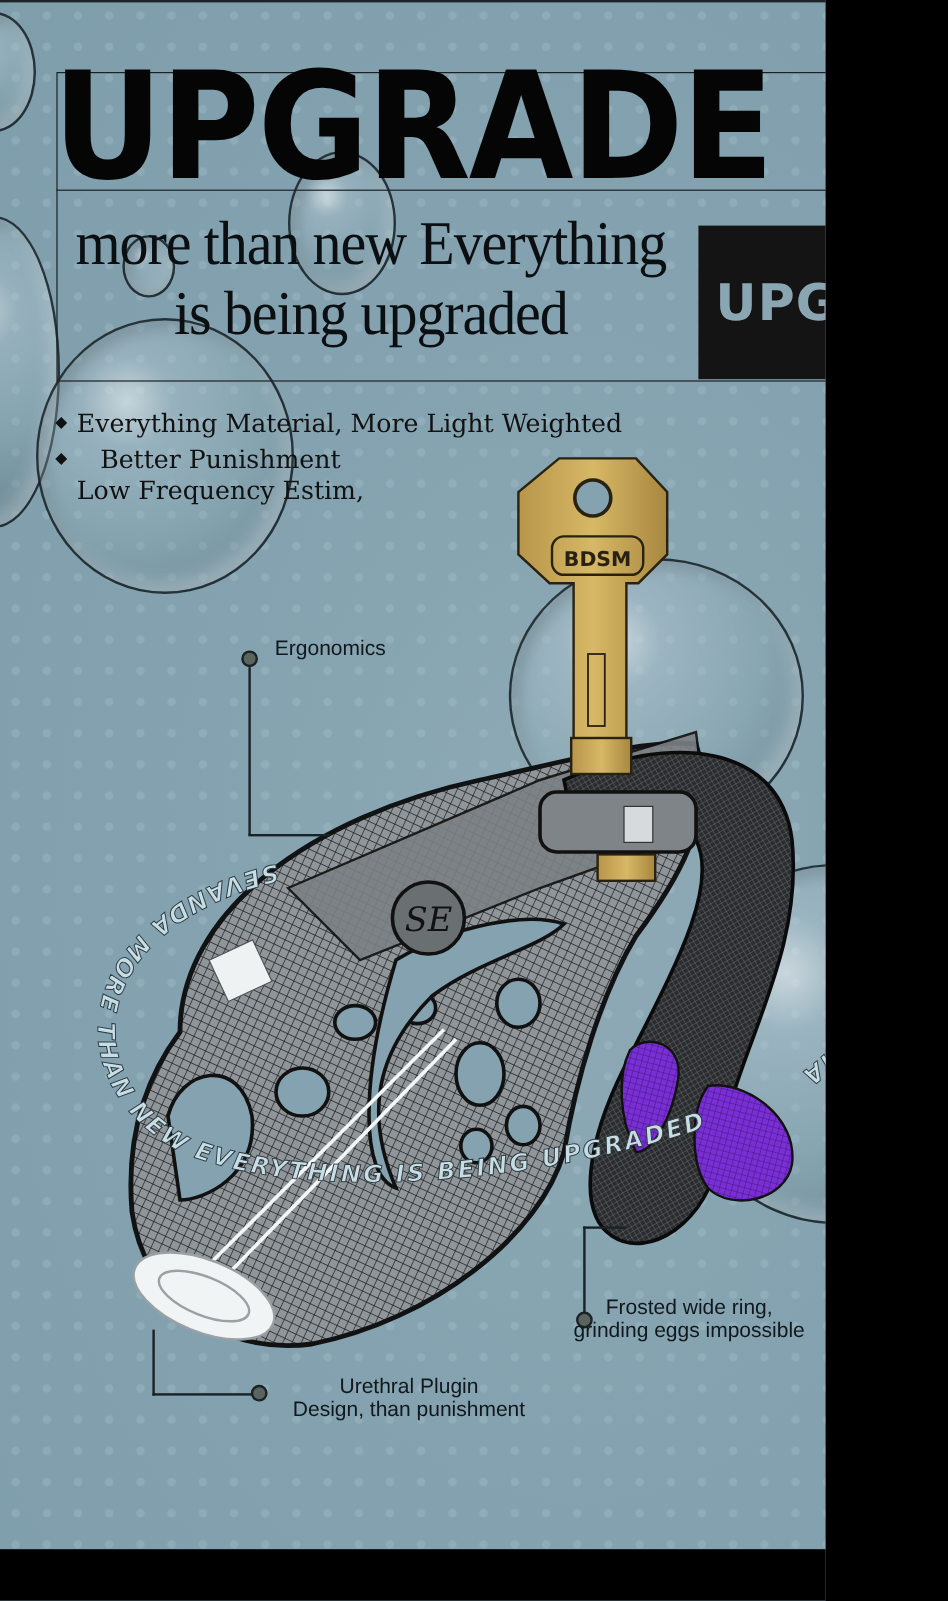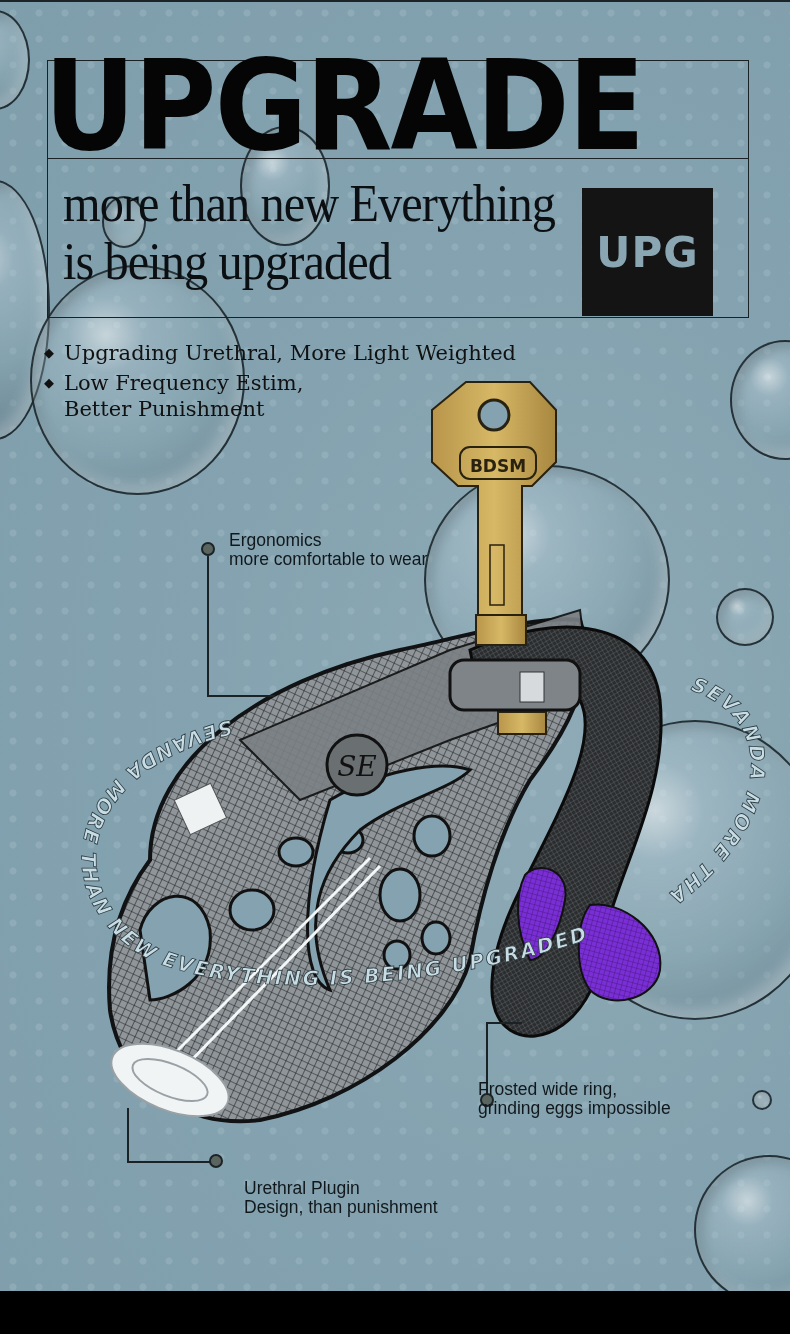--- a/index.html
+++ b/index.html
@@ -1,21 +1,22 @@
 <!DOCTYPE html>
 <html><head>
 <meta charset="utf-8">
 <style>
   * { margin:0; padding:0; box-sizing:border-box; }
   html, body { width:790px; height:1334px; overflow:hidden; background:#000; }
   .page {
-    position:relative; width:790px; height:1334px; overflow:hidden;
+    position:relative; width:688px; height:1334px; overflow:hidden;
     background: radial-gradient(ellipse at 70% 55%, #8eaab6 0%, #84a2af 45%, #7f9eab 100%);
     font-family:"DejaVu Serif", "Liberation Serif", serif;
     color:#101418;
+    text-align:center;
   }
   .topline { position:absolute; left:0; top:0; width:790px; height:2px; background:#1c2428; }
   .dots {
     position:absolute; inset:0;
     background-image: radial-gradient(circle, rgba(180,205,215,0.45) 3px, transparent 4px);
     background-size: 26px 26px;
     opacity:0.55;
   }
   .bottom-bar { position:absolute; left:0; top:1291px; width:790px; height:43px; background:#000; }
 
@@ -105,27 +106,27 @@
   <div class="big-title">UPGRADE</div>
   <div class="subtitle">
     <div>more than new Everything</div>
     <div>is being upgraded</div>
   </div>
   <div class="upg-badge">UPG</div>
 
   <div class="features">
     <div class="feature">
       <span class="diamond">◆</span>
-      <span>Upgrading Urethral, More Light Weighted</span>
+      <span>Everything Material, More Light Weighted</span>
     </div>
     <div class="feature">
       <span class="diamond">◆</span>
       <span>
+        <span style="display:block">Better Punishment</span>
         <span style="display:block">Low Frequency Estim,</span>
-        <span style="display:block">Better Punishment</span>
       </span>
     </div>
   </div>
 
   <svg class="product" viewBox="0 0 790 1334">
     <defs>
       <pattern id="mesh" width="7" height="7" patternUnits="userSpaceOnUse" patternTransform="rotate(25)">
         <rect width="7" height="7" fill="#8f9599"></rect>
         <path d="M0 0 L7 0 M0 0 L0 7" stroke="#1a1d1f" stroke-width="1.1"></path>
       </pattern>
@@ -194,33 +195,32 @@
 
     <text class="ring-text"><textPath href="#ringPathLeft">SEVANDA MORE THAN NEW EVERYTHING IS BEING UPGRADED</textPath></text>
     <text class="ring-text"><textPath href="#ringPathRight">SEVANDA MORE THAN</textPath></text>
   </svg>
 
   <div class="dot" style="left:201px;top:542px;"></div>
   <div class="lead-v" style="left:207px;top:556px;height:140px;"></div>
   <div class="lead-h" style="left:207px;top:695px;width:68px;"></div>
   <div class="callout-text" style="left:229px;top:531px;">
     <div>Ergonomics</div>
-    <div>more comfortable to wear</div>
   </div>
 
   <div class="dot" style="left:480px;top:1093px;"></div>
   <div class="lead-v" style="left:486px;top:1022px;height:72px;"></div>
   <div class="lead-h" style="left:486px;top:1022px;width:36px;"></div>
   <div class="callout-text" style="left:478px;top:1080px;">
     <div>Frosted wide ring,</div>
     <div>grinding eggs impossible</div>
   </div>
 
   <div class="dot" style="left:209px;top:1154px;"></div>
   <div class="lead-v" style="left:127px;top:1108px;height:55px;"></div>
   <div class="lead-h" style="left:127px;top:1161px;width:84px;"></div>
-  <div class="callout-text" style="left:244px;top:1146px;margin-top:33px;">
+  <div class="callout-text" style="left:244px;top:1146px;">
     <div>Urethral Plugin</div>
     <div>Design, than punishment</div>
   </div>
 
   <div class="bottom-bar"></div>
 </div>
 
 </body></html>

